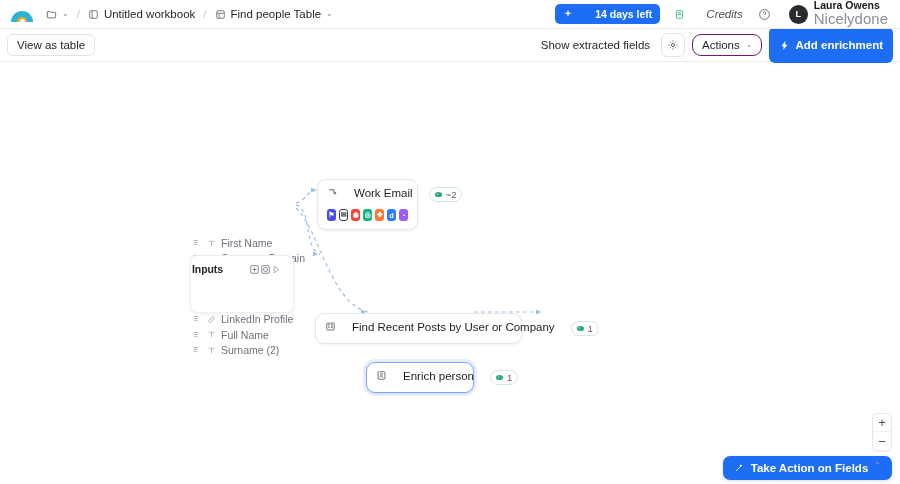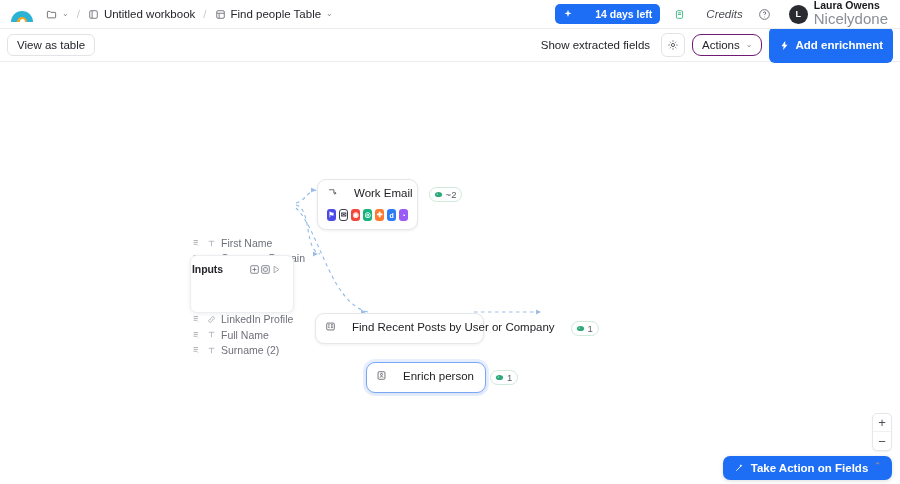--- a/index.html
+++ b/index.html
@@ -531,42 +531,42 @@
       <span class="app" style="background:#4a4ae8;">⚑</span>
       <span class="app" style="background:#ffffff;border:1px solid #3b3b45;color:#3b3b45;">✉</span>
       <span class="app" style="background:#f0463c;">◉</span>
       <span class="app" style="background:#16b37f;">◎</span>
       <span class="app" style="background:#ff7a2f;">✚</span>
       <span class="app" style="background:#2b7cf6;">d</span>
       <span class="app" style="background:#9b5cf6;">◔</span>
     </div>
   </div>
 
-  <div class="node" style="left:315px; top:250px; width:169px;">
+  <div class="node" style="left:315px; top:250px; width:207px;">
     <div class="node-head">
       <span class="ico">
         <svg width="11" height="11" viewBox="0 0 16 16" fill="none" stroke="#4b4d55" stroke-width="1.1">
             <rect x="2.5" y="3" width="11" height="10" rx="1.5"></rect>
             <path d="M4.6 5.4h2M4.6 7.4h2M4.6 9.6h2M8.6 5.4h2.8M8.6 7.4h2.8M8.6 9.6h2.8"></path>
           </svg>
       </span>
       <span class="node-title">Find Recent Posts by User or Company</span>
       <span class="credit-pill">
         <span class="ico">
           <svg width="9" height="9" viewBox="0 0 16 16" fill="#2fa97a">
               <ellipse cx="8" cy="8" rx="6.4" ry="4.6"></ellipse>
               <ellipse cx="5.8" cy="7.2" rx="1" ry=".9" fill="#fff"></ellipse>
             </svg>
         </span>
         <span>1</span>
       </span>
     </div>
   </div>
 
-  <div class="node selected" style="left:366px; top:299px; width:120px;">
+  <div class="node selected" style="left:366px; top:299px; width:108px;">
     <div class="node-head">
       <span class="ico">
         <svg width="11" height="11" viewBox="0 0 16 16" fill="none" stroke="#4b4d55" stroke-width="1.1">
             <rect x="3" y="2.5" width="10" height="11" rx="1.5"></rect>
             <circle cx="8" cy="6.4" r="1.5"></circle>
             <path d="M5.6 11.2c.5-1.3 1.4-2 2.4-2s1.9.7 2.4 2"></path>
           </svg>
       </span>
       <span class="node-title">Enrich person</span>
       <span class="credit-pill">

